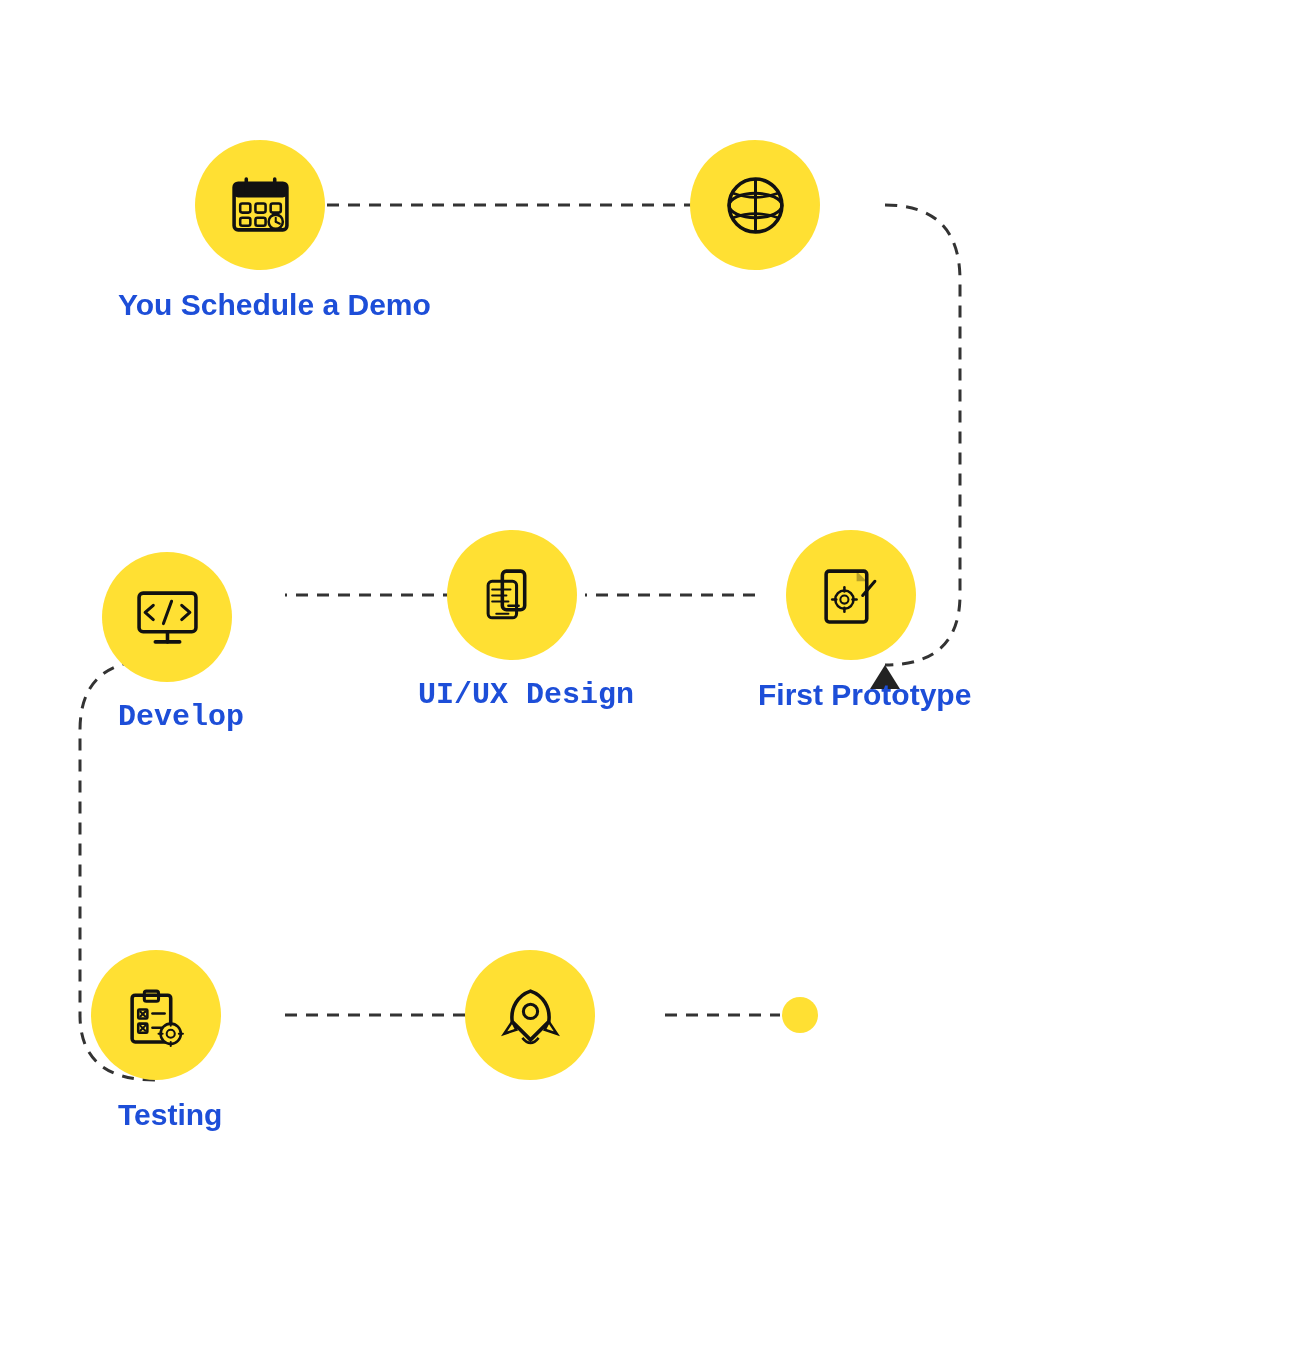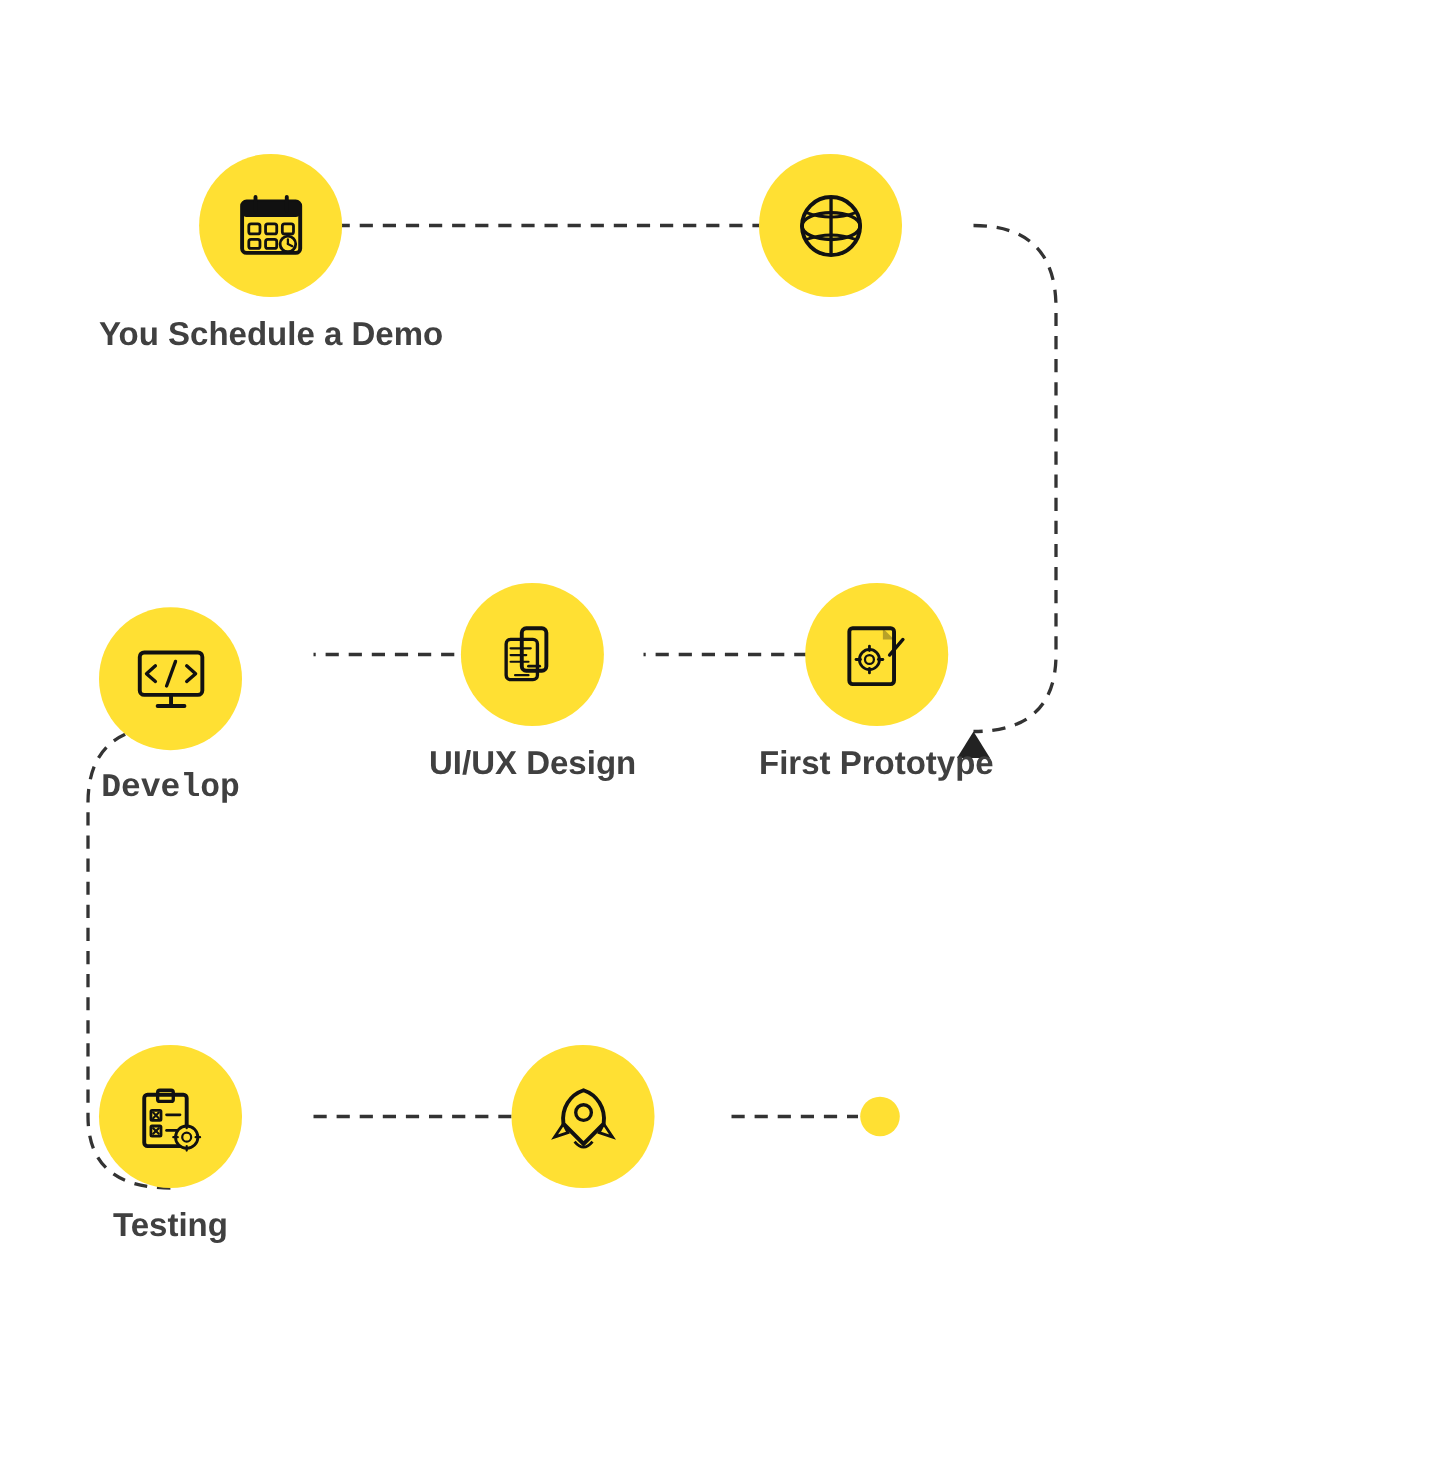--- a/index.html
+++ b/index.html
@@ -46,23 +46,24 @@
     }
 
     .circle svg {
       width: 65px;
       height: 65px;
     }
 
     .step-label {
       font-size: 30px;
       font-weight: 700;
-      color: #404040;
+      color: #1d4ed8;
       text-align: center;
       white-space: nowrap;
+      margin-left: 28px;
     }
   </style>
 </head>
 <body>
 
 <div class="diagram-container">
 
   <svg class="lines-svg">
     <defs>
       <marker id="arrowDown" markerWidth="10" markerHeight="10" refX="5" refY="8" orient="auto">
@@ -125,21 +126,21 @@
         <ellipse cx="32" cy="32" rx="26" ry="12" stroke="#111" stroke-width="3"></ellipse>
 
         <line x1="32" y1="6" x2="32" y2="58" stroke="#111" stroke-width="3"></line>
 
         <path d="M 10 20 Q 32 28 54 20" stroke="#111" stroke-width="2.5" fill="none"></path>
         <path d="M 10 44 Q 32 36 54 44" stroke="#111" stroke-width="2.5" fill="none"></path>
       </svg>
     </div>
   </div>
 
-  <div class="step-node" style="left: 690px; top: 530px;">
+  <div class="step-node" style="left: 730px; top: 530px;">
     <div class="circle">
       <svg viewBox="0 0 64 64" fill="none" xmlns="http://www.w3.org/2000/svg">
 
         <rect x="8" y="8" width="40" height="50" rx="3" stroke="#111" stroke-width="3.5"></rect>
         <rect x="8" y="8" width="40" height="50" rx="3" fill="none"></rect>
 
         <path d="M 38 8 L 48 18 L 38 18 Z" fill="#111" opacity="0.3"></path>
 
         <circle cx="26" cy="36" r="9" stroke="#111" stroke-width="2.5"></circle>
         <circle cx="26" cy="36" r="4" stroke="#111" stroke-width="2"></circle>
@@ -149,21 +150,21 @@
         <line x1="14" y1="36" x2="18" y2="36" stroke="#111" stroke-width="2.5" stroke-linecap="round"></line>
         <line x1="34" y1="36" x2="38" y2="36" stroke="#111" stroke-width="2.5" stroke-linecap="round"></line>
 
         <line x1="44" y1="32" x2="56" y2="18" stroke="#111" stroke-width="3" stroke-linecap="round"></line>
         <polygon points="44,32 48,28 56,18 52,22" fill="#111"></polygon>
       </svg>
     </div>
     <span class="step-label">First Prototype</span>
   </div>
 
-  <div class="step-node" style="left: 390px; top: 530px;">
+  <div class="step-node" style="left: 390px; top: 530px; font-family: Liberation Mono, monospace;">
     <div class="circle">
       <svg viewBox="0 0 64 64" fill="none" xmlns="http://www.w3.org/2000/svg">
 
         <rect x="22" y="8" width="22" height="38" rx="4" stroke="#111" stroke-width="3.5"></rect>
         <line x1="28" y1="42" x2="38" y2="42" stroke="#111" stroke-width="2.5" stroke-linecap="round"></line>
 
         <rect x="8" y="18" width="28" height="36" rx="4" stroke="#111" stroke-width="3"></rect>
         <line x1="16" y1="50" x2="28" y2="50" stroke="#111" stroke-width="2" stroke-linecap="round"></line>
 
         <line x1="12" y1="26" x2="30" y2="26" stroke="#111" stroke-width="2" stroke-linecap="round"></line>

